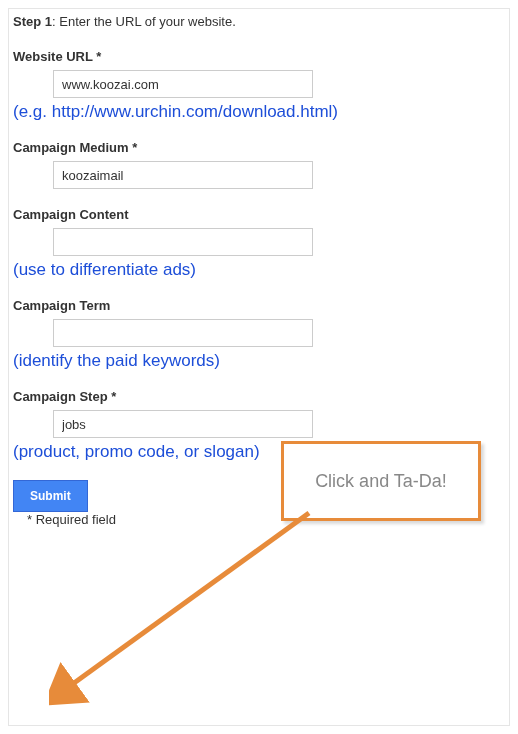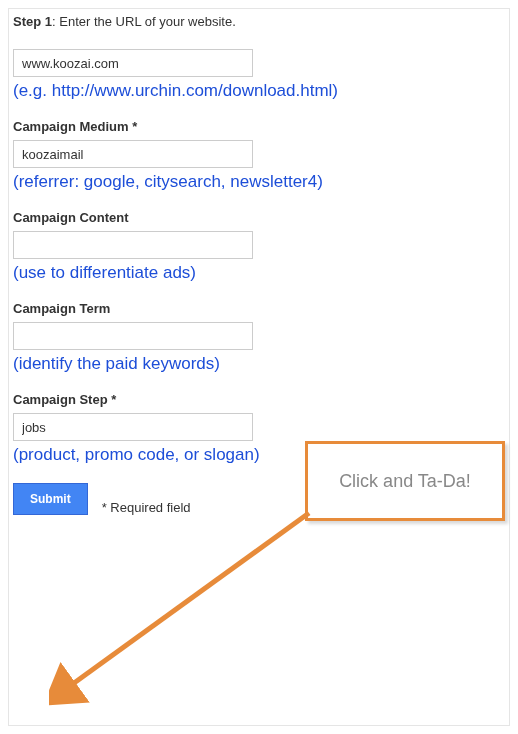--- a/index.html
+++ b/index.html
@@ -29,55 +29,57 @@
       margin-bottom: 18px;
     }
     .field-label {
       font-size: 13px;
       font-weight: bold;
       color: #333;
       margin-bottom: 6px;
       display: block;
     }
     .field-input {
-      width: 240px;
+      width: 260px;
       height: 28px;
       border: 1px solid #ccc;
       padding: 4px 8px;
       font-size: 13px;
       color: #333;
       margin-bottom: 4px;
       display: block;
+      margin-left: 40px;
     }
     .field-hint {
       font-size: 17px;
       color: #1d4ed8;
     }
     .submit-row {
       margin-top: 8px;
       display: flex;
-      align-items: flex-end;
+      align-items: flex-start;
+      flex-direction: column;
     }
     .submit-btn {
       background: #4285f4;
       color: #fff;
       border: 1px solid #3367d6;
       font-size: 12px;
       font-weight: bold;
       padding: 8px 16px;
       cursor: pointer;
     }
     .required-text {
       font-size: 13px;
       color: #333;
       margin-left: 14px;
     }
     .callout {
       position: absolute;
-      right: 4px;
+      right: 28px;
       top: 432px;
       width: 200px;
       height: 80px;
       border: 3px solid #e78b3a;
       background: #fff;
       display: flex;
       align-items: center;
       justify-content: center;
       box-shadow: 3px 3px 3px rgba(0,0,0,0.15);
     }
@@ -97,29 +99,29 @@
 </head>
 <body>
 
 <div class="form-container">
 
   <p class="step-text">
     <b>Step 1</b><span>: Enter the URL of your website.</span>
   </p>
 
   <div class="field-group">
+    <label class="field-label">Website URL *</label>
     <input class="field-input" type="text" value="www.koozai.com" style="">
     <div class="field-hint">(e.g. http://www.urchin.com/download.html)</div>
   </div>
 
 
   <div class="field-group">
     <label class="field-label">Campaign Medium *</label>
     <input class="field-input" type="text" value="koozaimail" style="">
-    <div class="field-hint">(referrer: google, citysearch, newsletter4)</div>
   </div>
 
 
   <div class="field-group">
     <label class="field-label">Campaign Content</label>
     <input class="field-input" type="text" value="" style="">
     <div class="field-hint">(use to differentiate ads)</div>
   </div>
 
   <div class="field-group">

